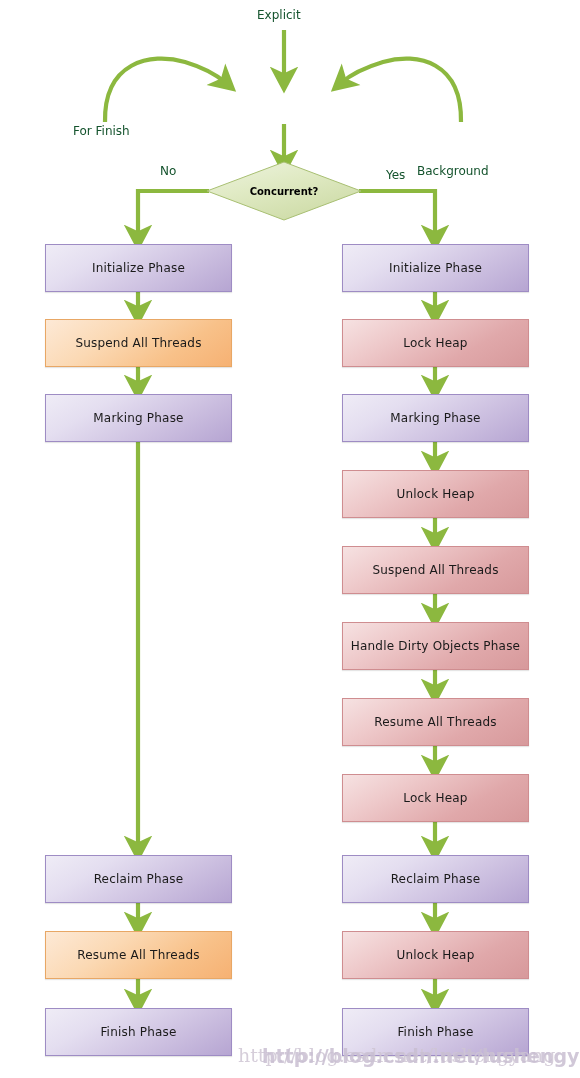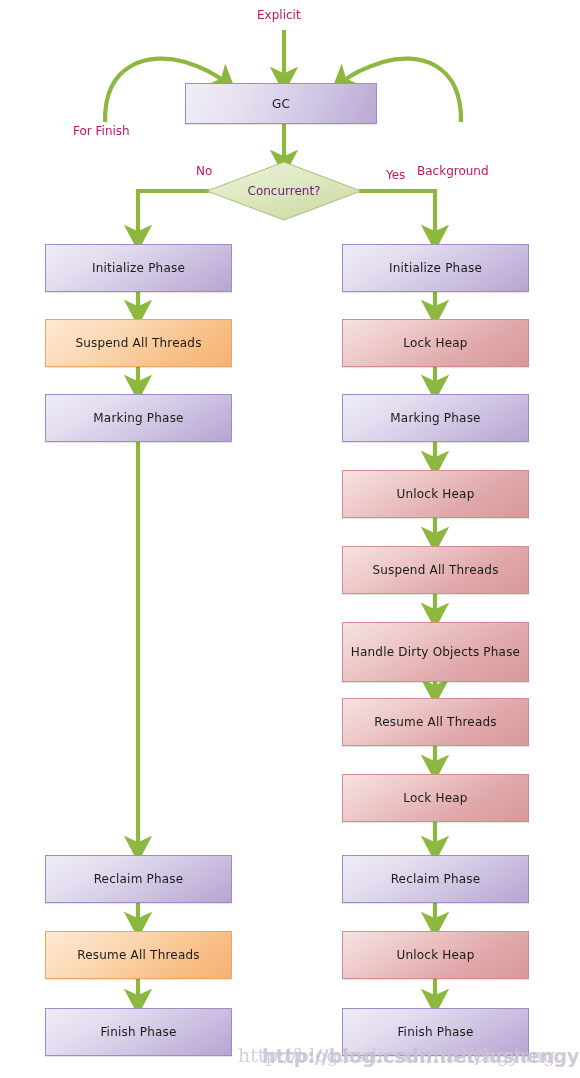--- a/index.html
+++ b/index.html
@@ -57,27 +57,27 @@
   .diamond{
     position:absolute;
     z-index:3;
   }
   .diamond .shape{
     position:absolute;left:0;top:0;width:100%;height:100%;
   }
   .diamond .dlabel{
     position:absolute;left:0;top:0;width:100%;height:100%;
     display:flex;align-items:center;justify-content:center;
-    font-size:12px;color:#701a75;
+    font-size:10px;color:#000000;font-weight:bold;
   }
 
   .edgelabel{
     position:absolute;
     font-size:12px;
-    color:#be185d;
+    color:#14532d;
     z-index:4;
     white-space:nowrap;
   }
 
   .watermark{
     position:absolute;
     font-family:"DejaVu Serif", serif;
     font-size:19px;
     color:#cfc6d4;
     opacity:.85;
@@ -134,39 +134,36 @@
       <line x1="435" y1="979" x2="435" y2="1002" marker-end="url(#arrowhead)"></line>
     </g>
   </svg>
 
   <div class="edgelabel" style="left:257px;top:8px;">Explicit</div>
 
   <div class="edgelabel" style="left:73px;top:124px;">For Finish</div>
 
   <div class="edgelabel" style="left:417px;top:124px;margin-top:40px;">Background</div>
 
-  <div class="node n-gc" style="left:185px;top:83px;width:192px;height:41px;">
-    <span>GC</span>
-  </div>
 
   <div class="diamond" style="left:206px;top:161px;width:156px;height:60px;">
     <svg class="shape" viewBox="0 0 156 60" preserveAspectRatio="none">
       <defs>
         <linearGradient id="dgrad" x1="0" y1="0" x2="0.7" y2="1">
           <stop offset="0%" stop-color="#eef3e0"></stop>
           <stop offset="45%" stop-color="#e0eac4"></stop>
           <stop offset="100%" stop-color="#cddba6"></stop>
         </linearGradient>
       </defs>
       <polygon points="78,1 155,30 78,59 1,30" fill="url(#dgrad)" stroke="#a8bf72" stroke-width="1"></polygon>
     </svg>
     <div class="dlabel">Concurrent?</div>
   </div>
 
-  <div class="edgelabel" style="left:160px;top:164px;margin-left:36px;">No</div>
+  <div class="edgelabel" style="left:160px;top:164px;">No</div>
 
   <div class="edgelabel" style="left:386px;top:168px;">Yes</div>
 
   <div class="node n-purple" style="left:45px;top:244px;width:187px;height:48px;">
     <span>Initialize Phase</span>
   </div>
 
   <div class="node n-orange" style="left:45px;top:319px;width:187px;height:48px;">
     <span>Suspend All Threads</span>
   </div>
@@ -200,21 +197,21 @@
   </div>
 
   <div class="node n-red" style="left:342px;top:470px;width:187px;height:48px;">
     <span>Unlock Heap</span>
   </div>
 
   <div class="node n-red" style="left:342px;top:546px;width:187px;height:48px;">
     <span>Suspend All Threads</span>
   </div>
 
-  <div class="node n-red" style="left:342px;top:622px;width:187px;height:60px;">
+  <div class="node n-red" style="left:342px;top:622px;width:187px;height:48px;">
     <span>Handle Dirty Objects Phase</span>
   </div>
 
   <div class="node n-red" style="left:342px;top:698px;width:187px;height:48px;">
     <span>Resume All Threads</span>
   </div>
 
   <div class="node n-red" style="left:342px;top:774px;width:187px;height:48px;">
     <span>Lock Heap</span>
   </div>

